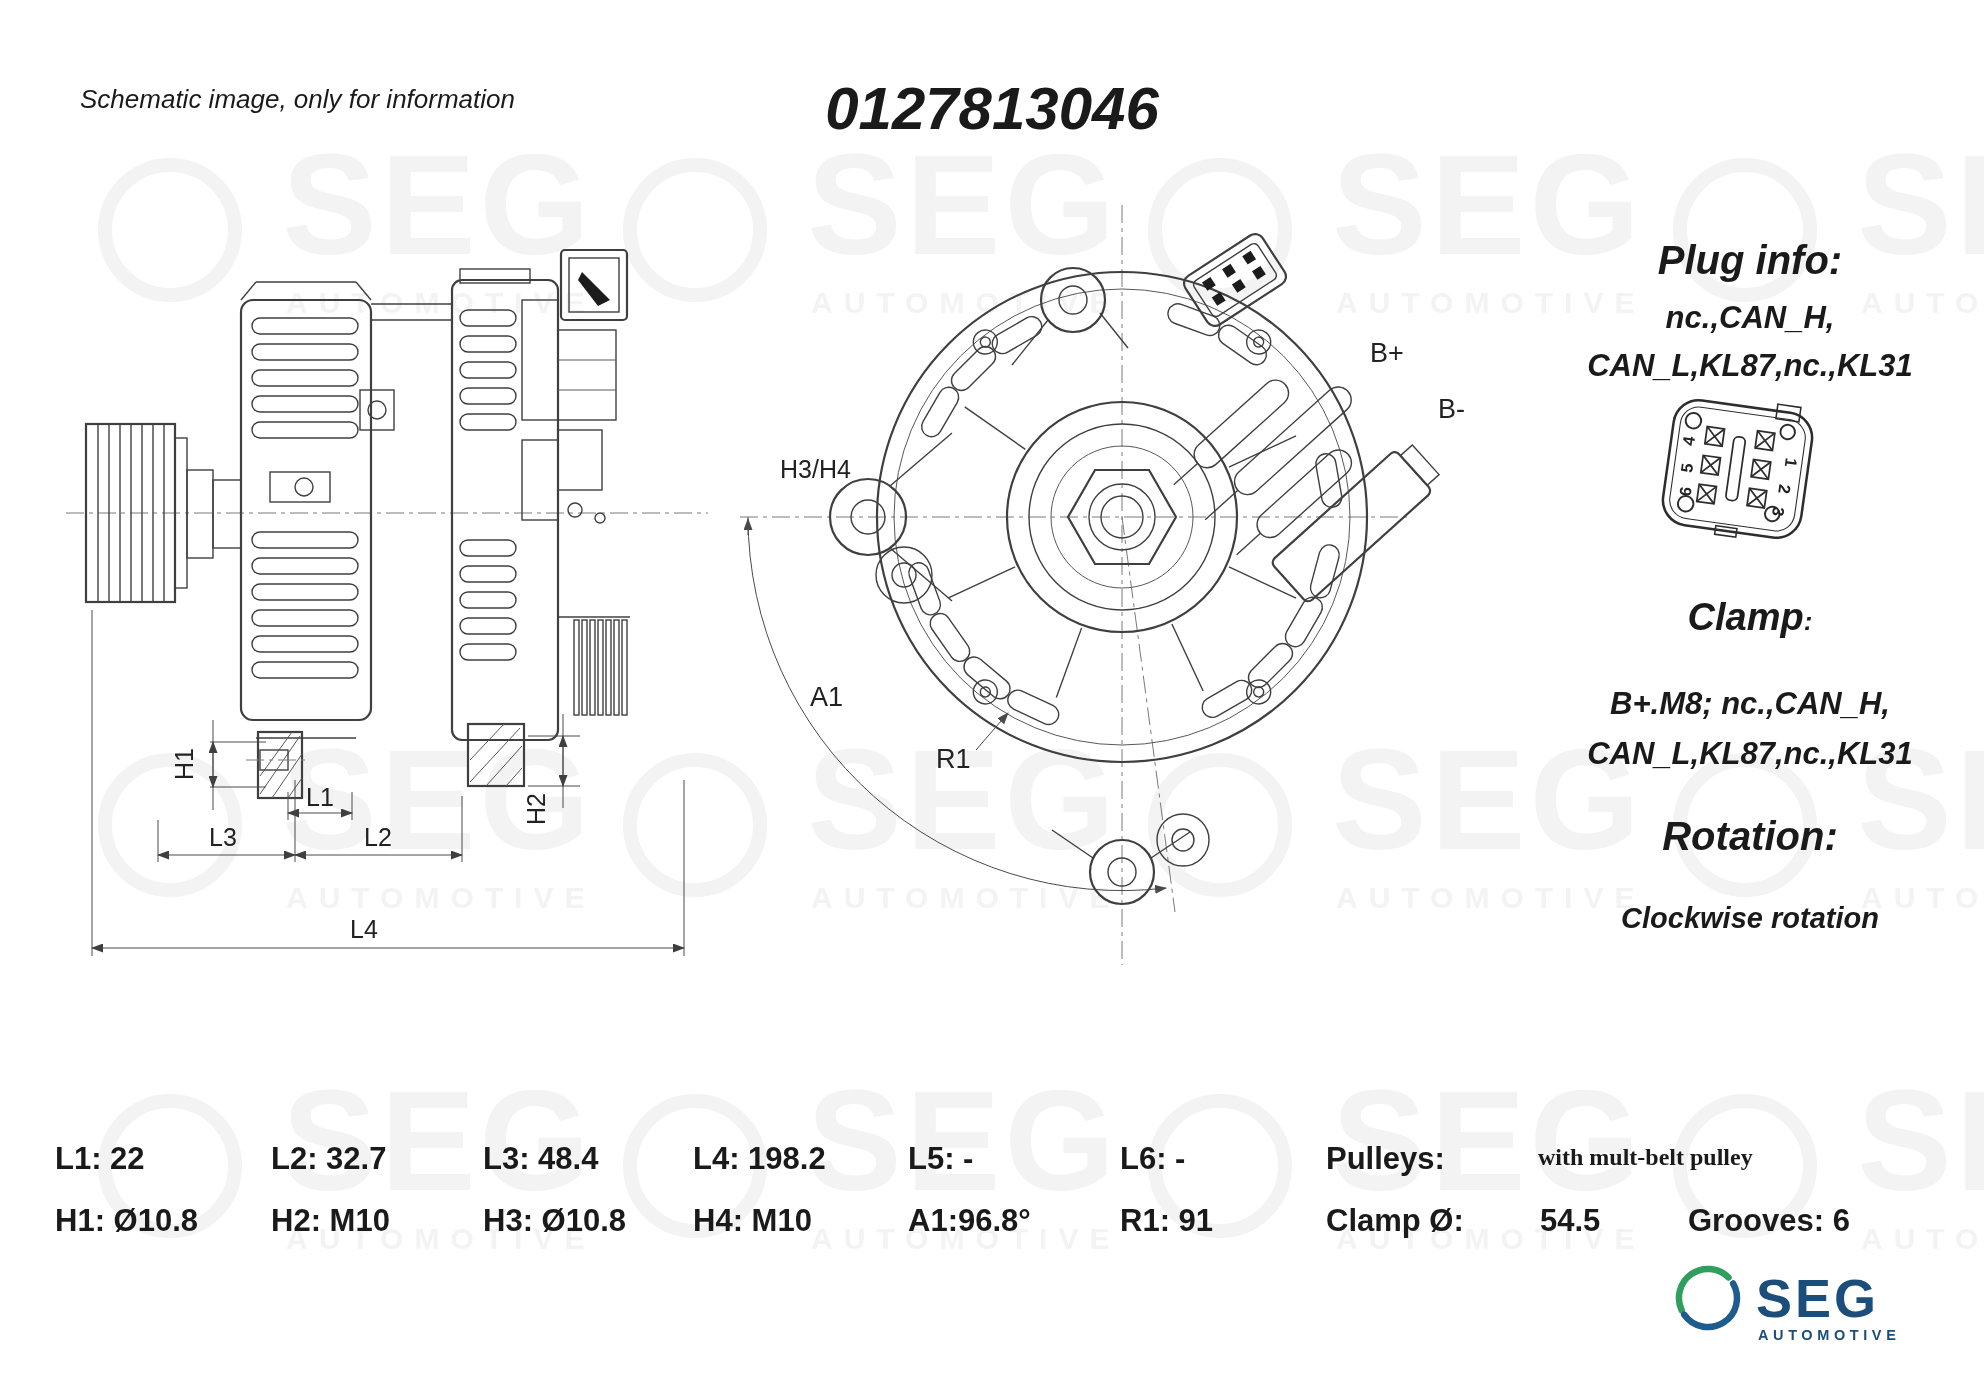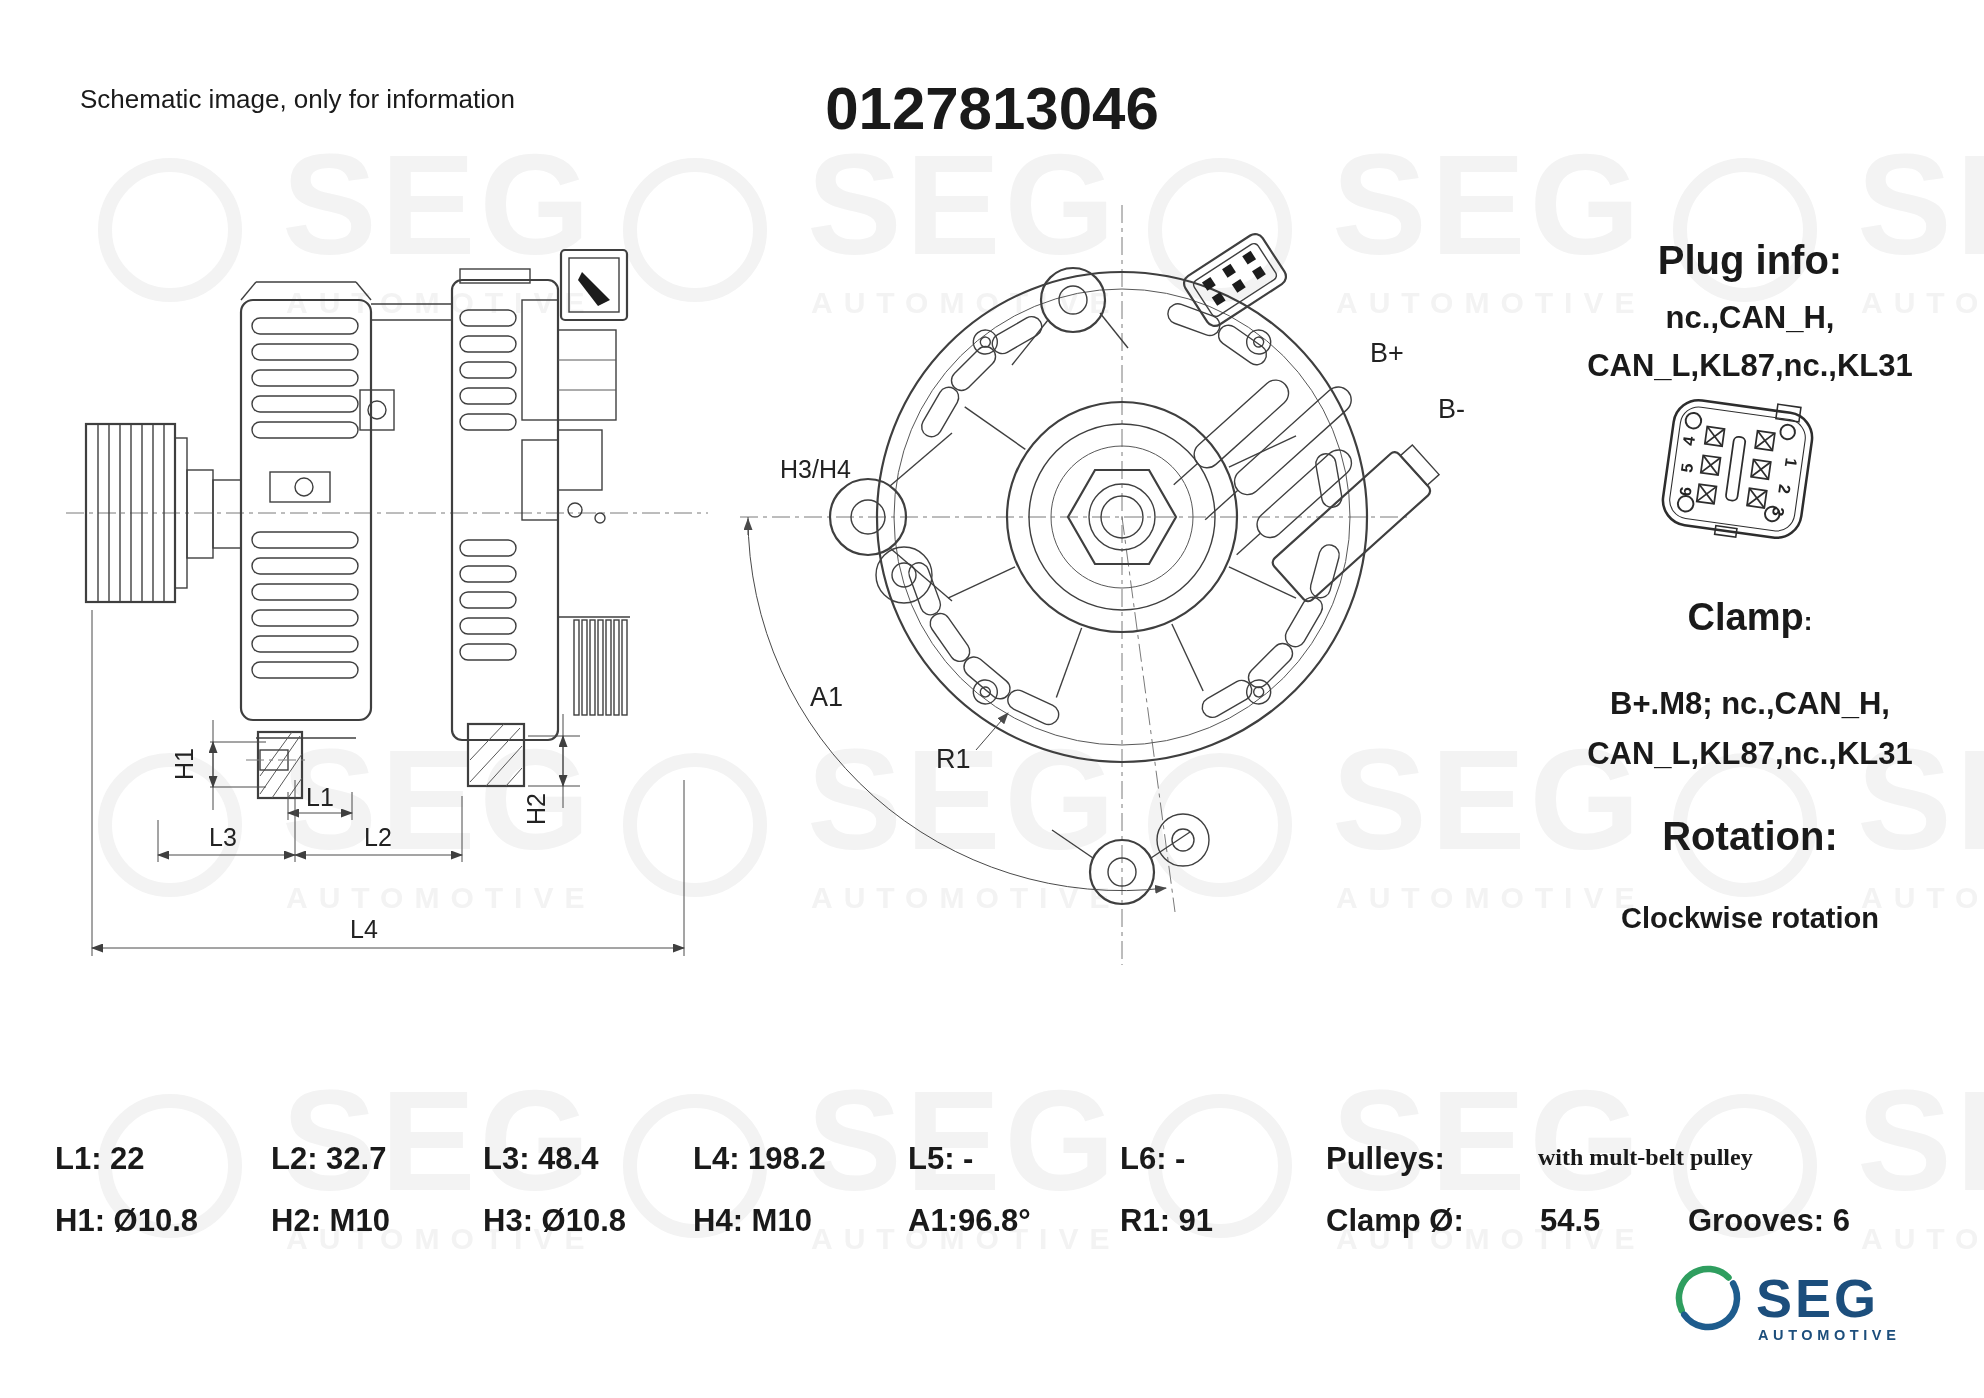--- a/index.html
+++ b/index.html
@@ -1,18 +1,18 @@
 <!DOCTYPE html>
 <html><head>
 <meta charset="utf-8">
 <style>
   html,body{margin:0;padding:0;background:#ffffff;}
   #page{position:relative;width:1984px;height:1398px;background:#fff;overflow:hidden;
         font-family:"Liberation Sans",sans-serif;color:#1a1a1a;}
-  .abs{position:absolute;}
+  .abs{position:absolute;font-style:italic;}
   
   .wm{position:absolute;width:560px;height:200px;pointer-events:none;}
   .wm .ring{position:absolute;left:28px;top:8px;width:116px;height:116px;
             border:14px solid #f3f3f3;border-radius:50%;}
   .wm .seg{position:absolute;left:212px;top:-16px;font-size:142px;font-weight:bold;
            letter-spacing:4px;line-height:1;color:#f3f3f3;}
   .wm .auto{position:absolute;left:216px;top:136px;font-size:30px;font-weight:bold;
             letter-spacing:11px;color:#f3f3f3;white-space:nowrap;}
   
   .note{left:80px;top:84px;font-size:26px;font-weight:400;}

